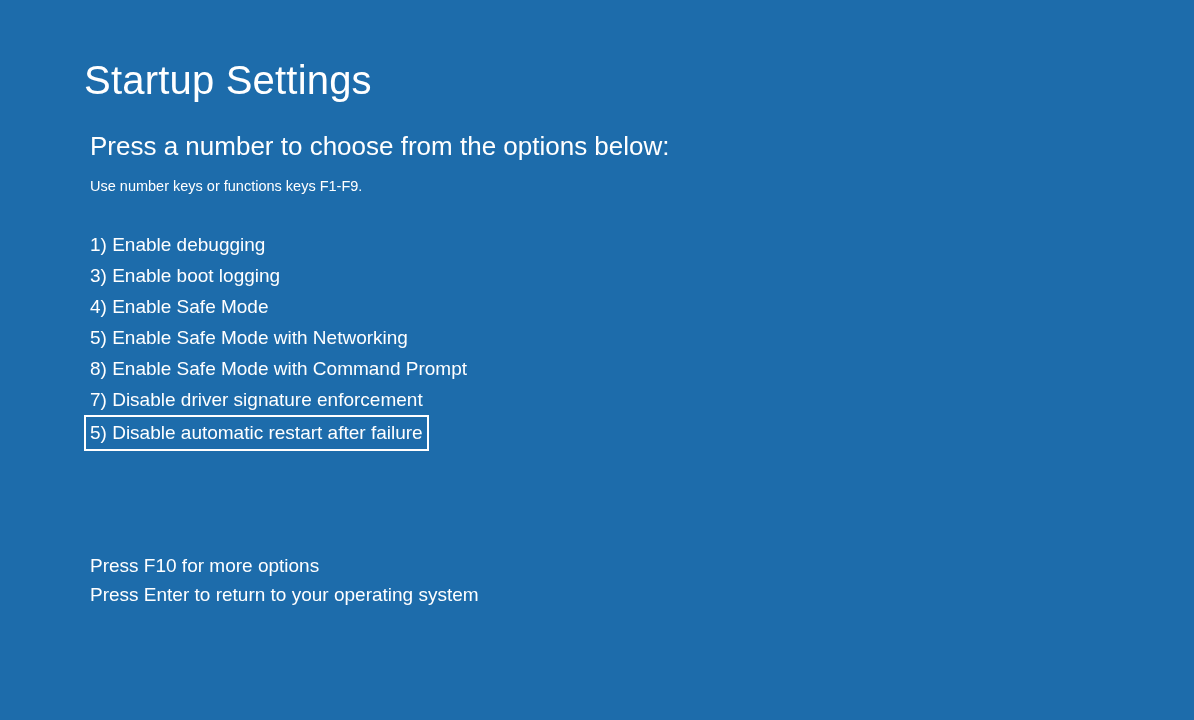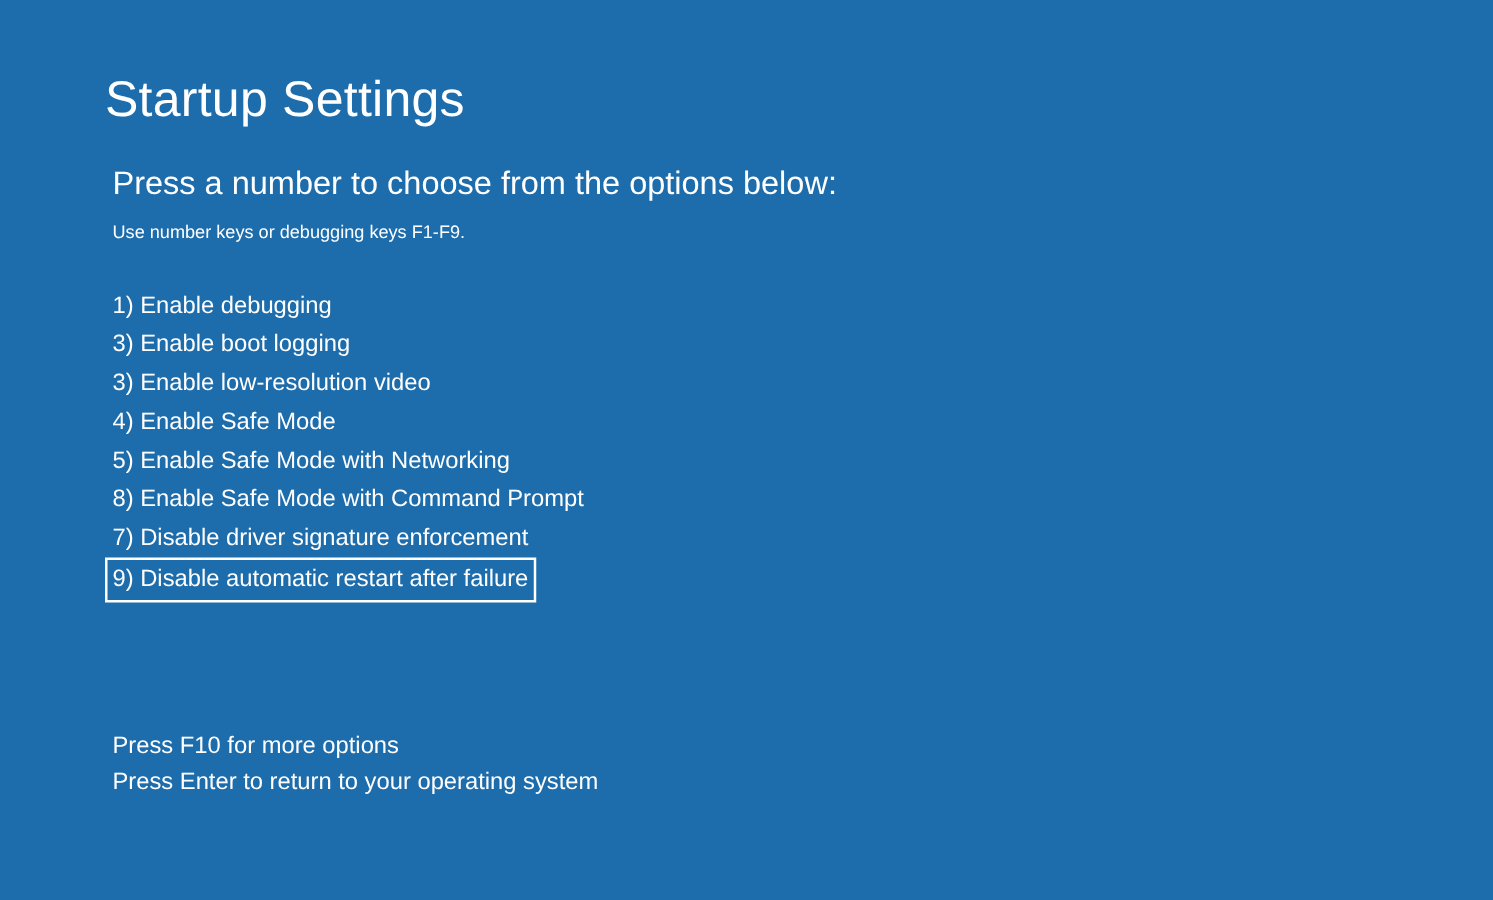--- a/index.html
+++ b/index.html
@@ -66,28 +66,27 @@
       font-weight: 300;
       line-height: 29px;
     }
   </style>
 </head>
 <body>
 
 <div class="container">
   <h1 class="title">Startup Settings</h1>
   <div class="subtitle">Press a number to choose from the options below:</div>
-  <div class="hint">Use number keys or debugging keys F1-F9.</div>
+  <div class="hint">Use number keys or functions keys F1-F9.</div>
   <div class="options">
     <div class="option-row"><span class="option">1) Enable debugging</span></div>
     <div class="option-row"><span class="option">3) Enable boot logging</span></div>
-    <div class="option-row"><span class="option">3) Enable low-resolution video</span></div>
     <div class="option-row"><span class="option">4) Enable Safe Mode</span></div>
     <div class="option-row"><span class="option">5) Enable Safe Mode with Networking</span></div>
     <div class="option-row"><span class="option">8) Enable Safe Mode with Command Prompt</span></div>
     <div class="option-row"><span class="option">7) Disable driver signature enforcement</span></div>
-    <div class="option-row"><span class="option highlighted">9) Disable automatic restart after failure</span></div>
+    <div class="option-row"><span class="option highlighted">5) Disable automatic restart after failure</span></div>
   </div>
   <div class="footer">
     <div class="footer-line">Press F10 for more options</div>
     <div class="footer-line">Press Enter to return to your operating system</div>
   </div>
 </div>
 
 </body></html>

